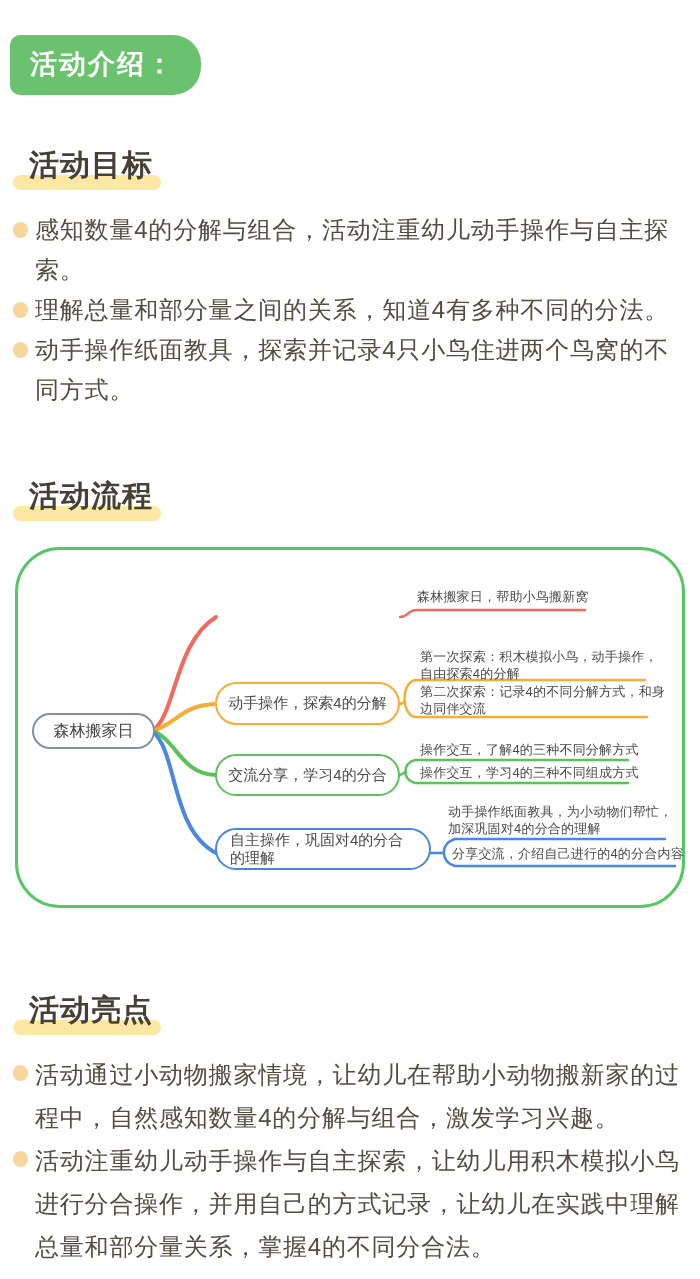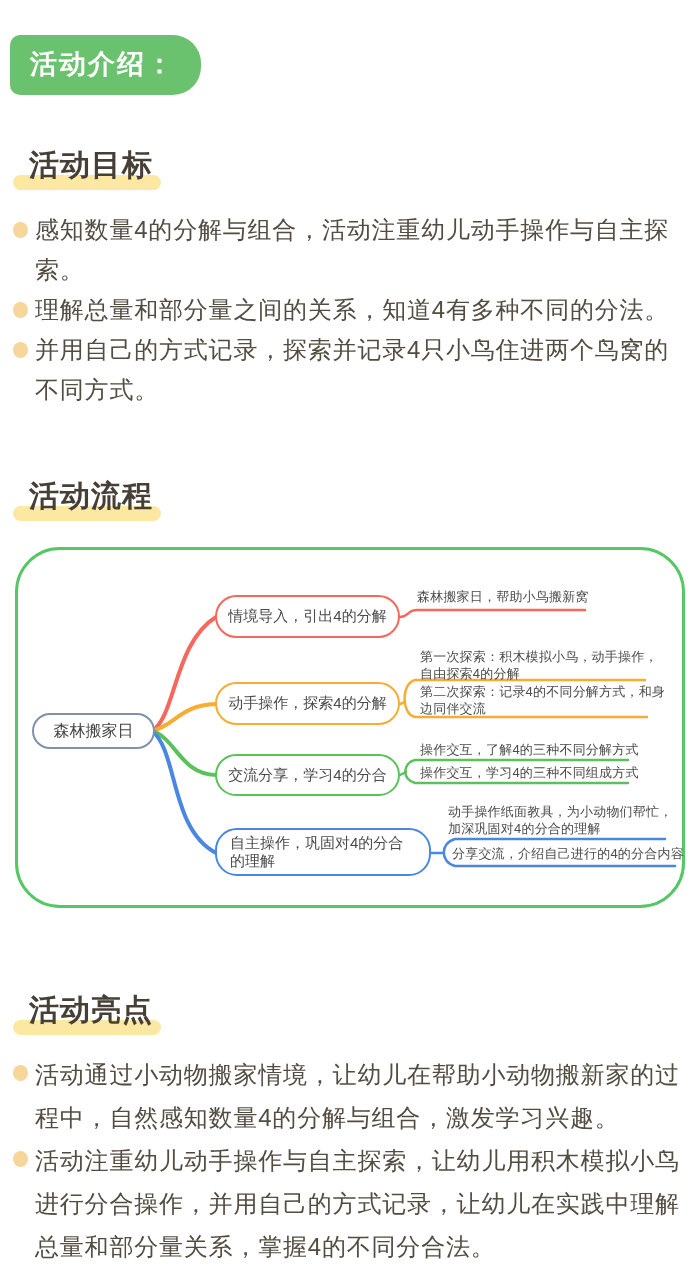--- a/index.html
+++ b/index.html
@@ -90,21 +90,21 @@
   <div class="li">
     <span class="dot"></span>
     <span class="li-text">感知数量4的分解与组合，活动注重幼儿动手操作与自主探索。</span>
   </div>
   <div class="li">
     <span class="dot"></span>
     <span class="li-text">理解总量和部分量之间的关系，知道4有多种不同的分法。</span>
   </div>
   <div class="li">
     <span class="dot"></span>
-    <span class="li-text">并用自己的方式记录，探索并记录4只小鸟住进两个鸟窝的不同方式。</span>
+    <span class="li-text">动手操作纸面教具，探索并记录4只小鸟住进两个鸟窝的不同方式。</span>
   </div>
 </div>
 
 
 <div class="heading" style="margin-top:66px;">
   <span class="hl-wrap">
     <span class="hl-bar"></span>
     <span class="hl-text">活动流程</span>
   </span>
 </div>
@@ -124,24 +124,23 @@
 
     <path class="wire st-green" d="M610,210 L397,210 C384,213 384,230 397,233 L610,233"></path>
     <path class="wire st-green" d="M382,225 L388,222"></path>
 
     <path class="wire st-blue" d="M647,289 L437,289 C422,293 422,312 437,316 L657,316"></path>
     <path class="wire st-blue" d="M410,303 L426,303"></path>
   </svg>
 
   <div class="node node-root" style="left:14px; top:163px; width:123px; height:36px;">森林搬家日</div>
 
-  <div class="node node-red" style="left:197px; top:45px; width:185px; height:43px;">情境导入，引出4的分解</div>
   <div class="node node-orange" style="left:197px; top:132px; width:185px; height:43px;">动手操作，探索4的分解</div>
   <div class="node node-green" style="left:197px; top:204px; width:185px; height:42px;">交流分享，学习4的分合</div>
-  <div class="node node-blue" style="left:197px; top:278px; width:216px; height:48px; padding:0 13px; justify-content:flex-start;">自主操作，巩固对4的分合的理解</div>
+  <div class="node node-blue" style="left:197px; top:278px; width:216px; height:42px; padding:0 13px; justify-content:flex-start;">自主操作，巩固对4的分合的理解</div>
 
   <div class="leaf nowrap" style="left:399px; top:38px;">森林搬家日，帮助小鸟搬新窝</div>
   <div class="leaf" style="left:402px; top:98px; width:250px;">第一次探索：积木模拟小鸟，动手操作，自由探索4的分解</div>
   <div class="leaf" style="left:402px; top:133px; width:250px;">第二次探索：记录4的不同分解方式，和身边同伴交流</div>
   <div class="leaf nowrap" style="left:402px; top:191px;">操作交互，了解4的三种不同分解方式</div>
   <div class="leaf nowrap" style="left:402px; top:214px;">操作交互，学习4的三种不同组成方式</div>
   <div class="leaf" style="left:430px; top:253px; width:232px;">动手操作纸面教具，为小动物们帮忙，加深巩固对4的分合的理解</div>
   <div class="leaf nowrap" style="left:434px; top:295px;">分享交流，介绍自己进行的4的分合内容</div>
 </div>
 

